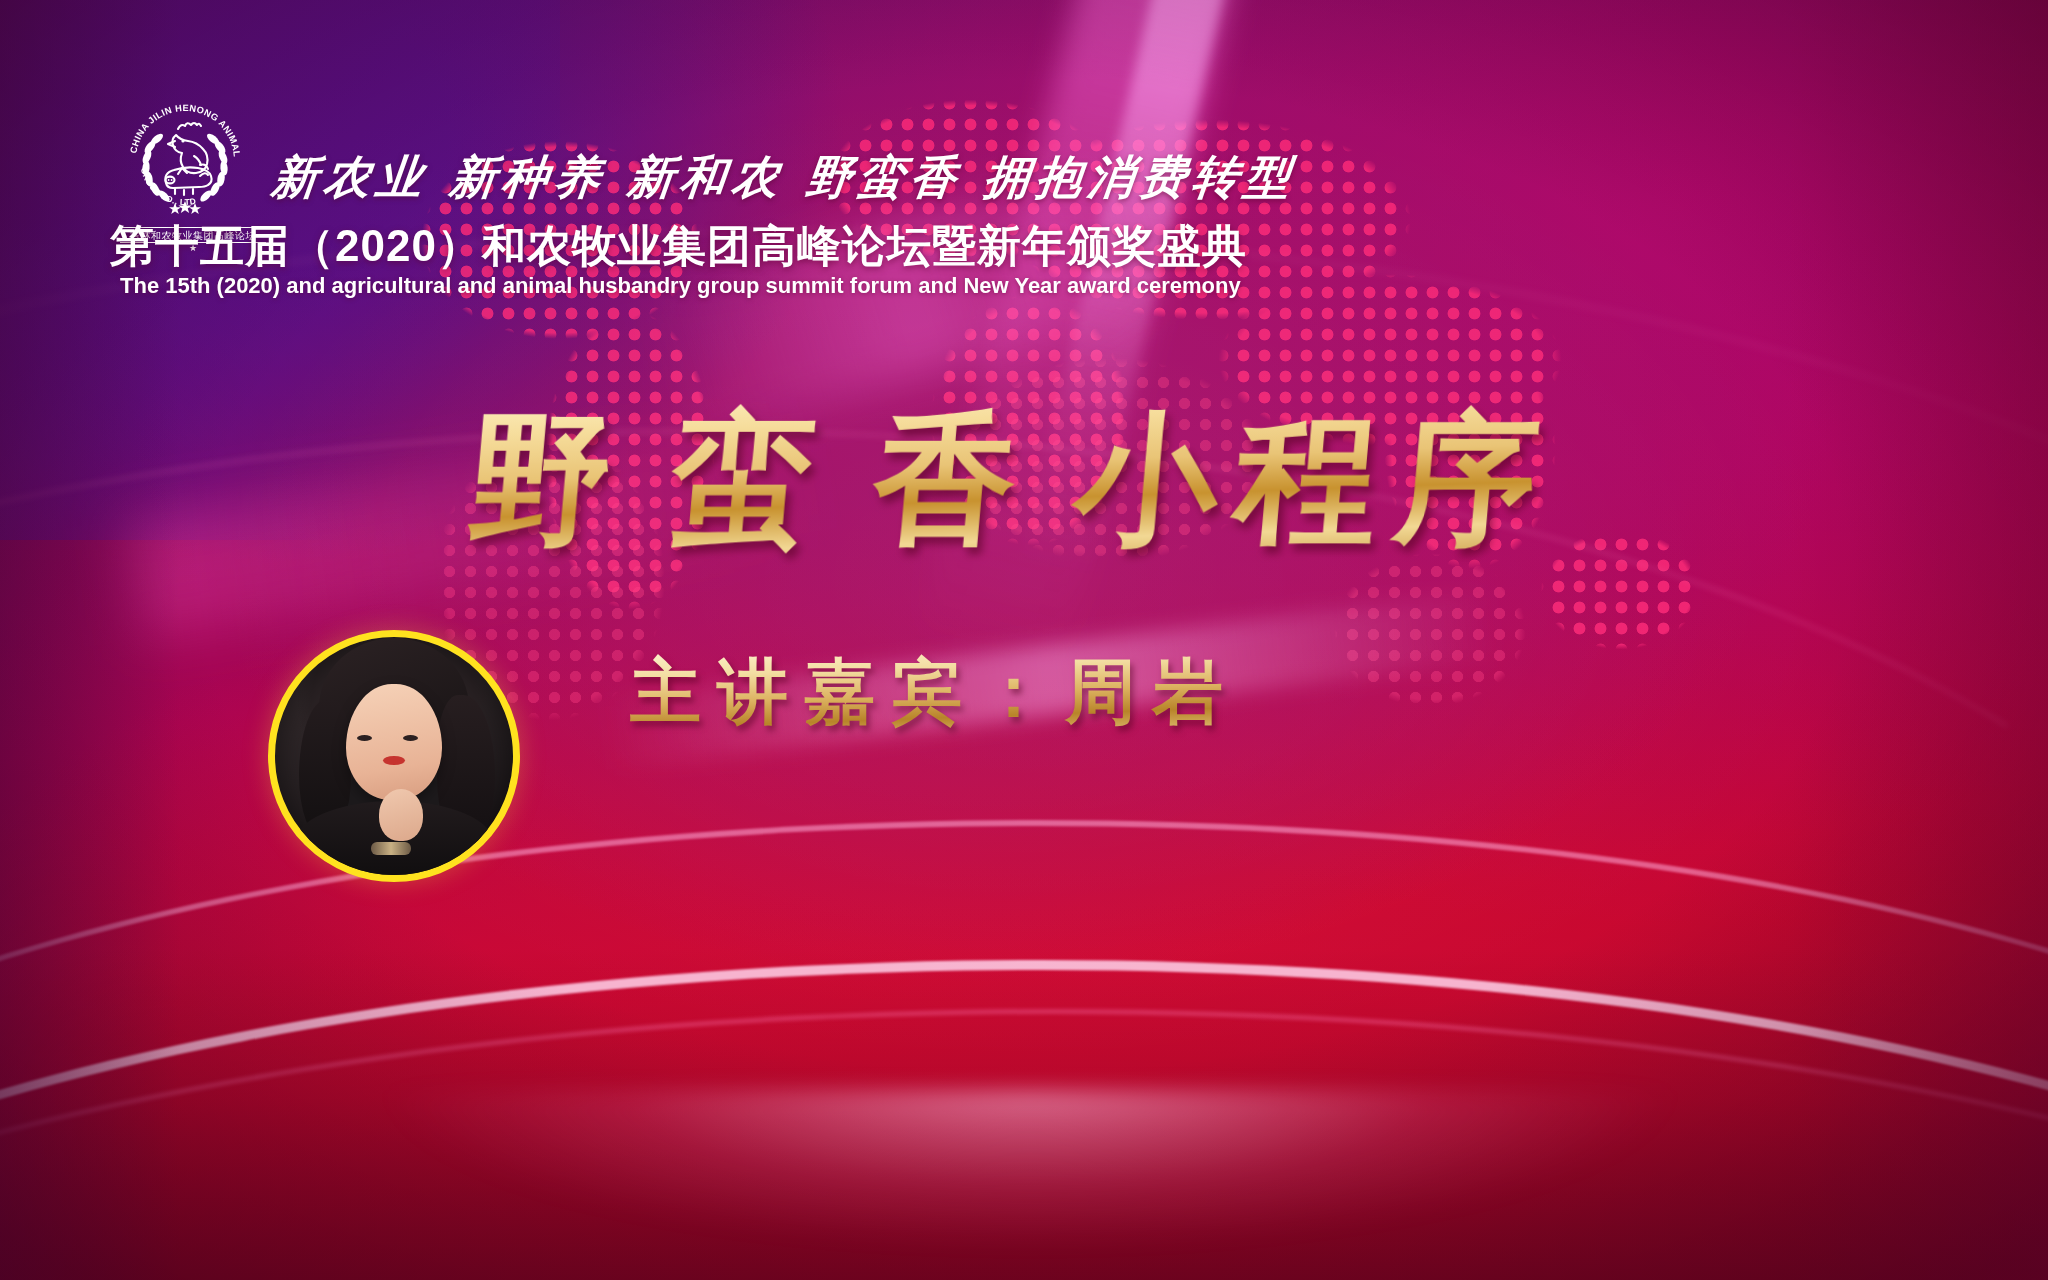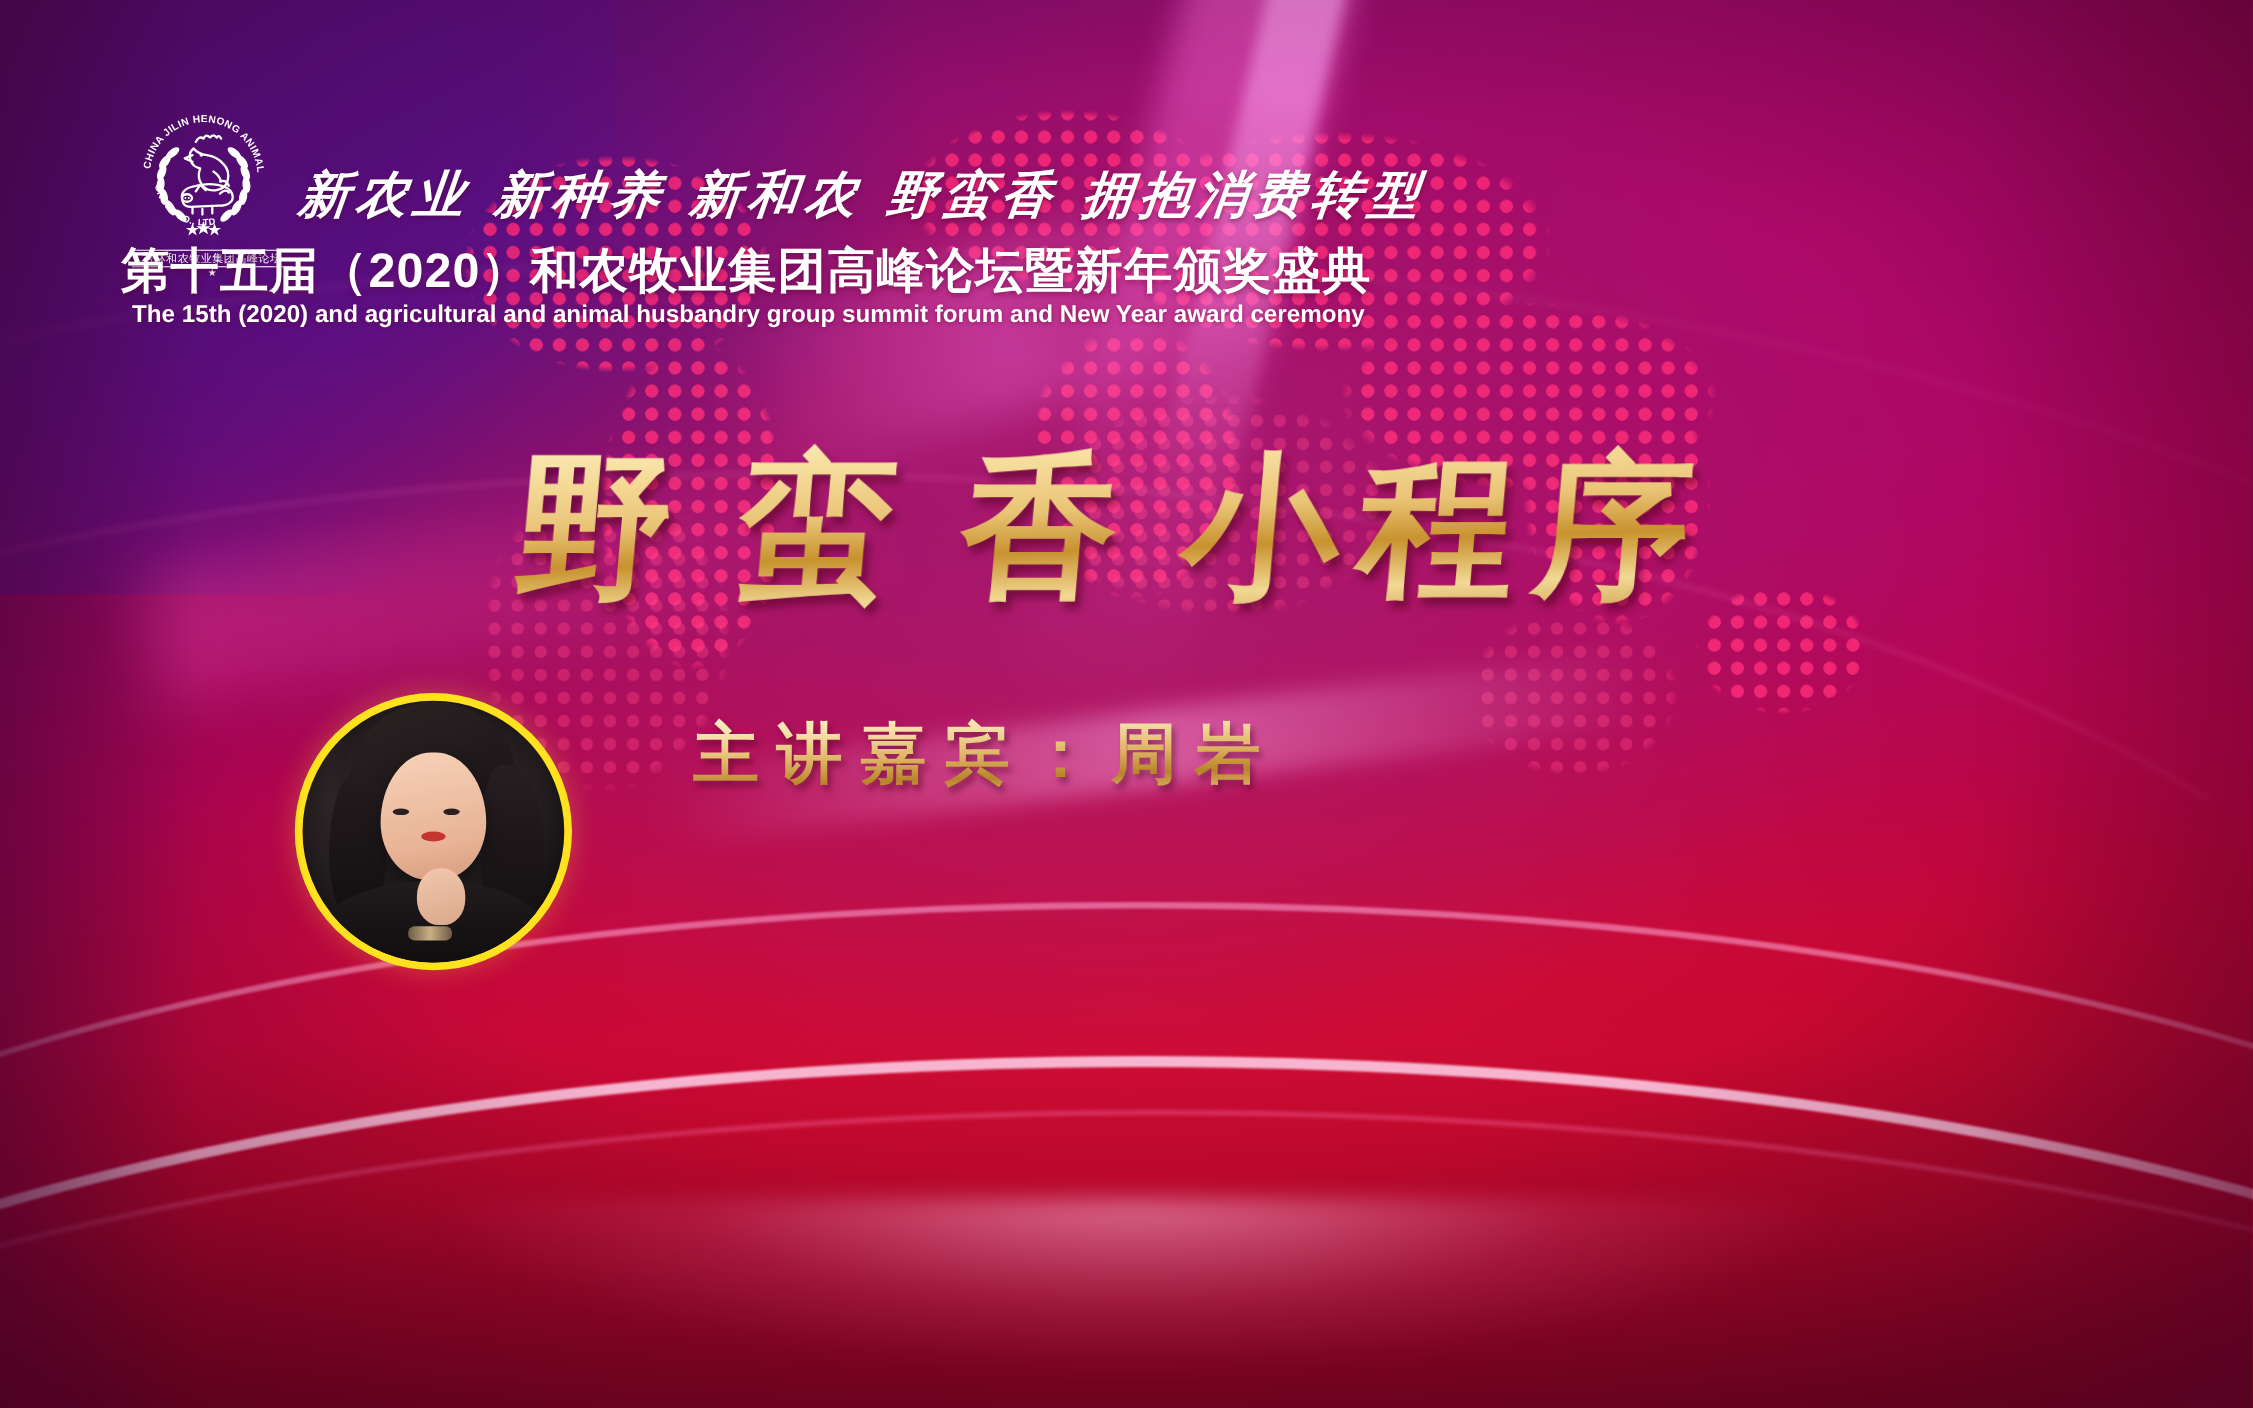--- a/index.html
+++ b/index.html
@@ -223,21 +223,21 @@
     background:linear-gradient(165deg,#f0c8ae,#dca88b);
   }
   .portrait .watch{
     position:absolute;left:96px;bottom:20px;width:40px;height:13px;border-radius:6px;
     background:linear-gradient(90deg,#6c5a46,#c9b184,#6c5a46);
   }
 
   .speaker-line{
     position:absolute;left:630px;top:645px;
     white-space:nowrap;
-    font-size:60px;font-weight:700;letter-spacing:16px;
+    font-size:71px;font-weight:700;letter-spacing:16px;
     font-family:Liberation Serif, serif;
     background:linear-gradient(178deg,#fff6d6 0%,#f3dda2 28%,#dcb260 52%,#b88429 72%,#f0d693 100%);
     -webkit-background-clip:text;background-clip:text;color:transparent;
     filter:drop-shadow(3px 5px 3px rgba(80,0,30,0.5));
   }
   .speaker-title{
     position:absolute;left:630px;top:780px;
     white-space:nowrap;
     font-size:54px;font-weight:700;letter-spacing:3px;
     background:linear-gradient(180deg,#fffbe9 0%,#f7e7b6 30%,#e3c57c 55%,#c99b3c 78%,#f4e0a4 100%);

